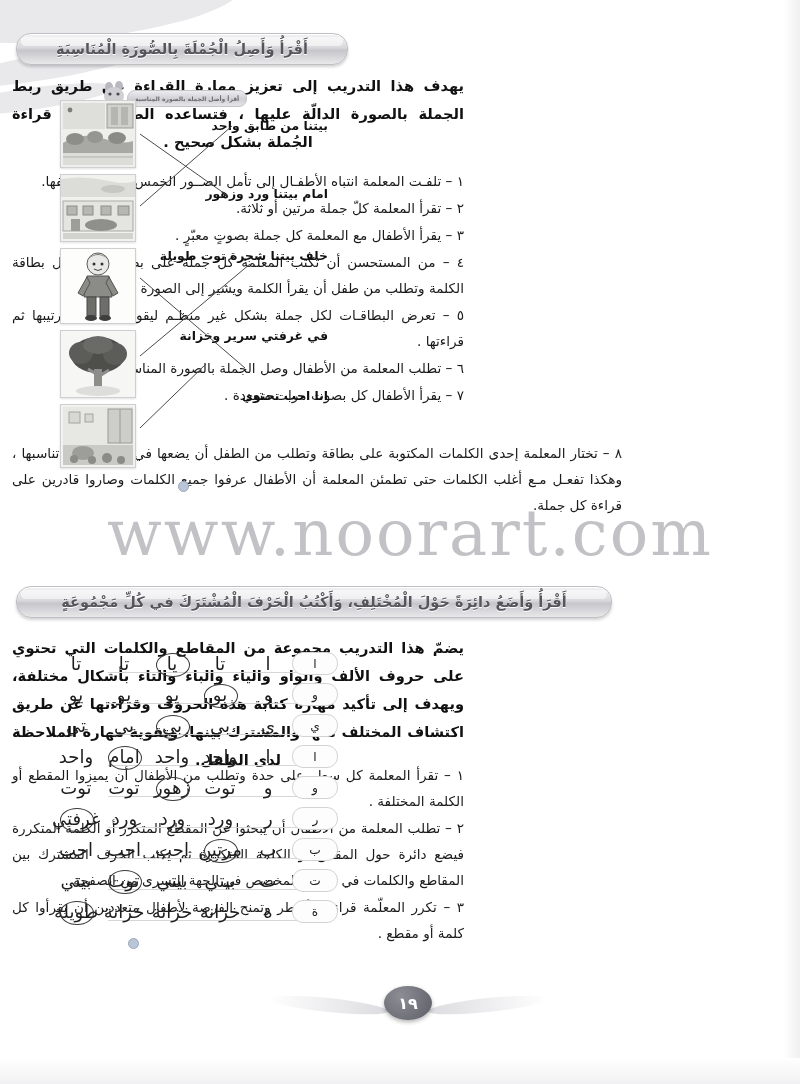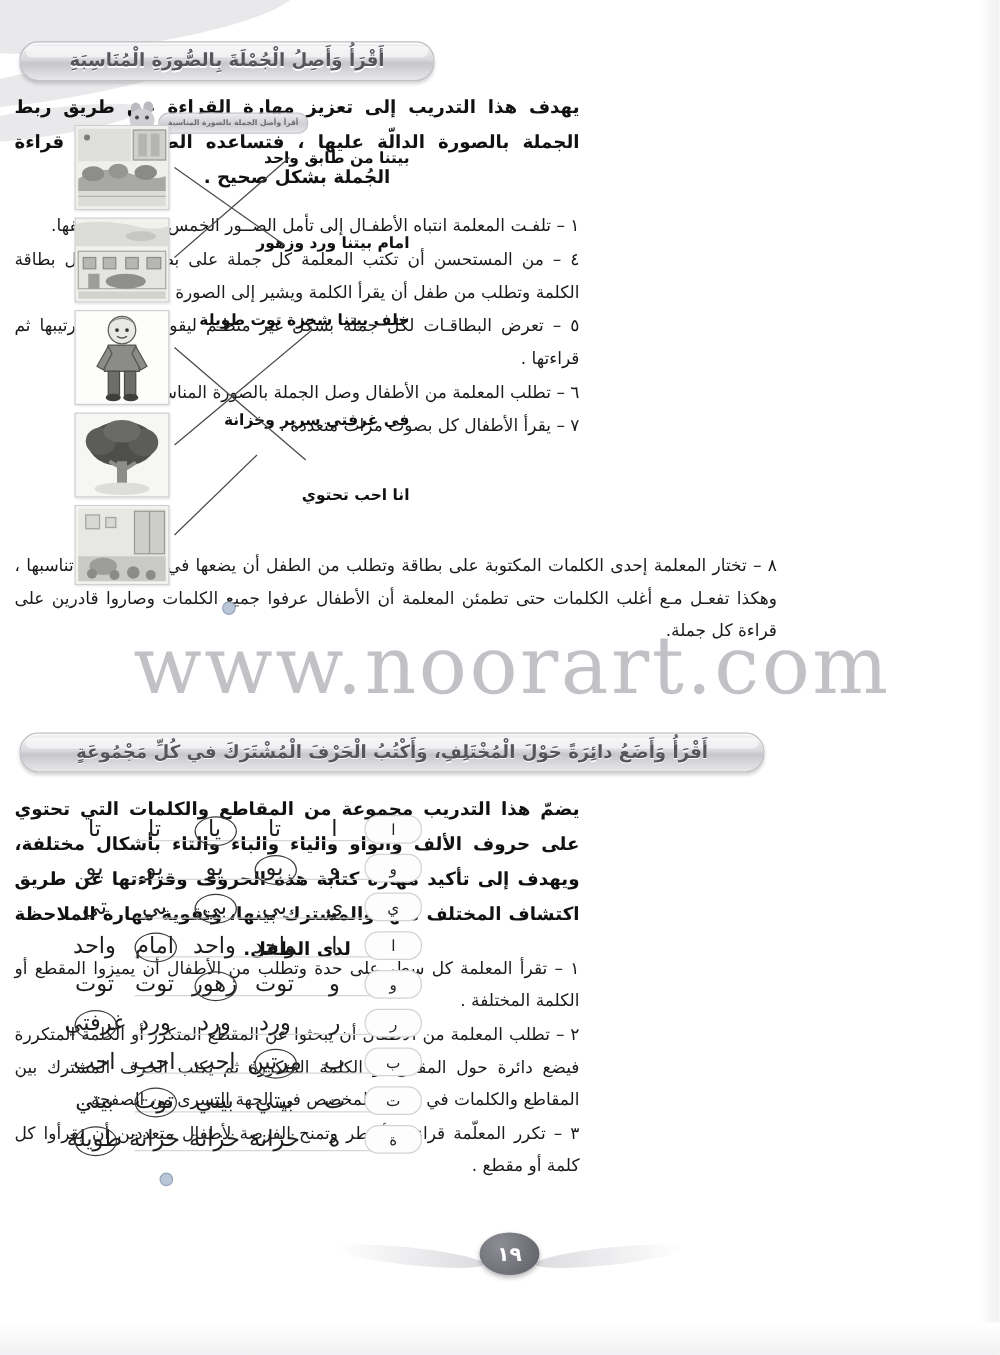--- a/index.html
+++ b/index.html
@@ -157,20 +157,22 @@
 <div class="edge-bottom"></div>
 
 <div class="banner" id="banner1">
   <span>أَقْرَأُ وَأَصِلُ الْجُمْلَةَ بِالصُّورَةِ الْمُنَاسِبَةِ</span>
 </div>
 
 <div class="para" id="intro1">يهدف هذا التدريب إلى تعزيز مهارة القراءة عن طريق ربط الجملة بالصورة الدالّة عليها ، فتساعده الصورة على قراءة الجُملة بشكل صحيح .</div>
 
 <div class="list ctr" id="steps1">
     <div class="item"><span class="num">١ – </span><span>تلفـت المعلمة انتباه الأطفـال إلى تأمل الصــور الخمس ومحاولة وصفها.</span></div>
+    <div class="item"><span class="num">٢ – </span><span>تقرأ المعلمة كلّ جملة مرتين أو ثلاثة.</span></div>
+    <div class="item"><span class="num">٣ – </span><span>يقرأ الأطفال مع المعلمة كل جملة بصوتٍ معبّرٍ .</span></div>
     <div class="item"><span class="num">٤ – </span><span>من المستحسن أن تكتب المعلمة كل جملة على بطاقات، فتحمل بطاقة الكلمة وتطلب من طفل أن يقرأ الكلمة ويشير إلى الصورة المناسبة.</span></div>
     <div class="item"><span class="num">٥ – </span><span>تعرض البطاقـات لكل جملة بشكل غير منظـم ليقوم الأطفال بترتيبها ثم قراءتها .</span></div>
     <div class="item"><span class="num">٦ – </span><span>تطلب المعلمة من الأطفال وصل الجملة بالصورة المناسبة .</span></div>
     <div class="item"><span class="num">٧ – </span><span>يقرأ الأطفال كل بصوت مرات متعددة .</span></div>
   </div>
 <div class="list ctr" id="step8">
     <div class="item"><span class="num">٨ – </span><span>تختار المعلمة إحدى الكلمات المكتوبة على بطاقة وتطلب من الطفل أن يضعها في الجملة التي تناسبها ، وهكذا تفعـل مـع أغلب الكلمات حتى تطمئن المعلمة أن الأطفال عرفوا جميع الكلمات وصاروا قادرين على قراءة كل جملة.</span></div>
   </div>
 
 <div id="match-area">

